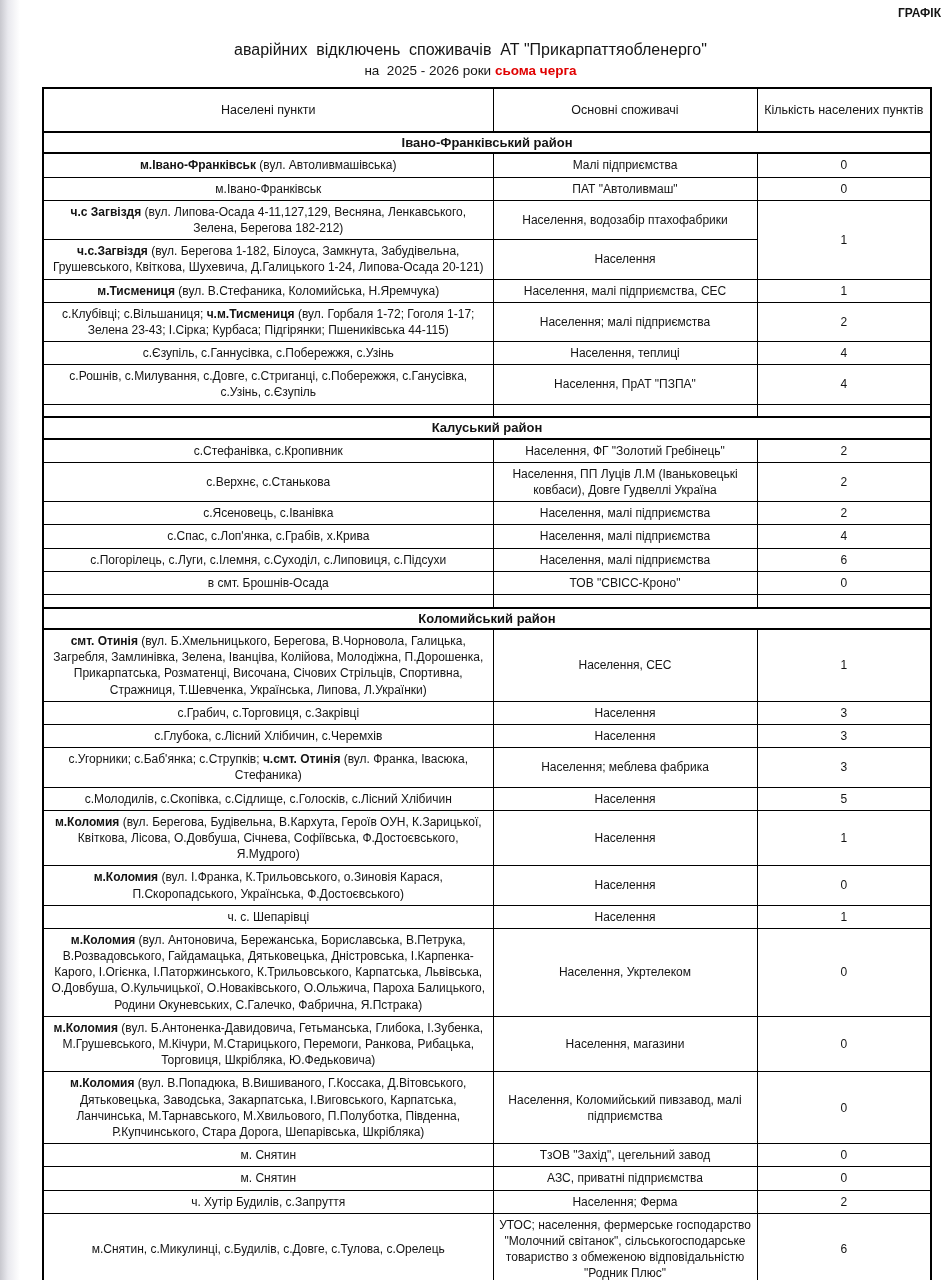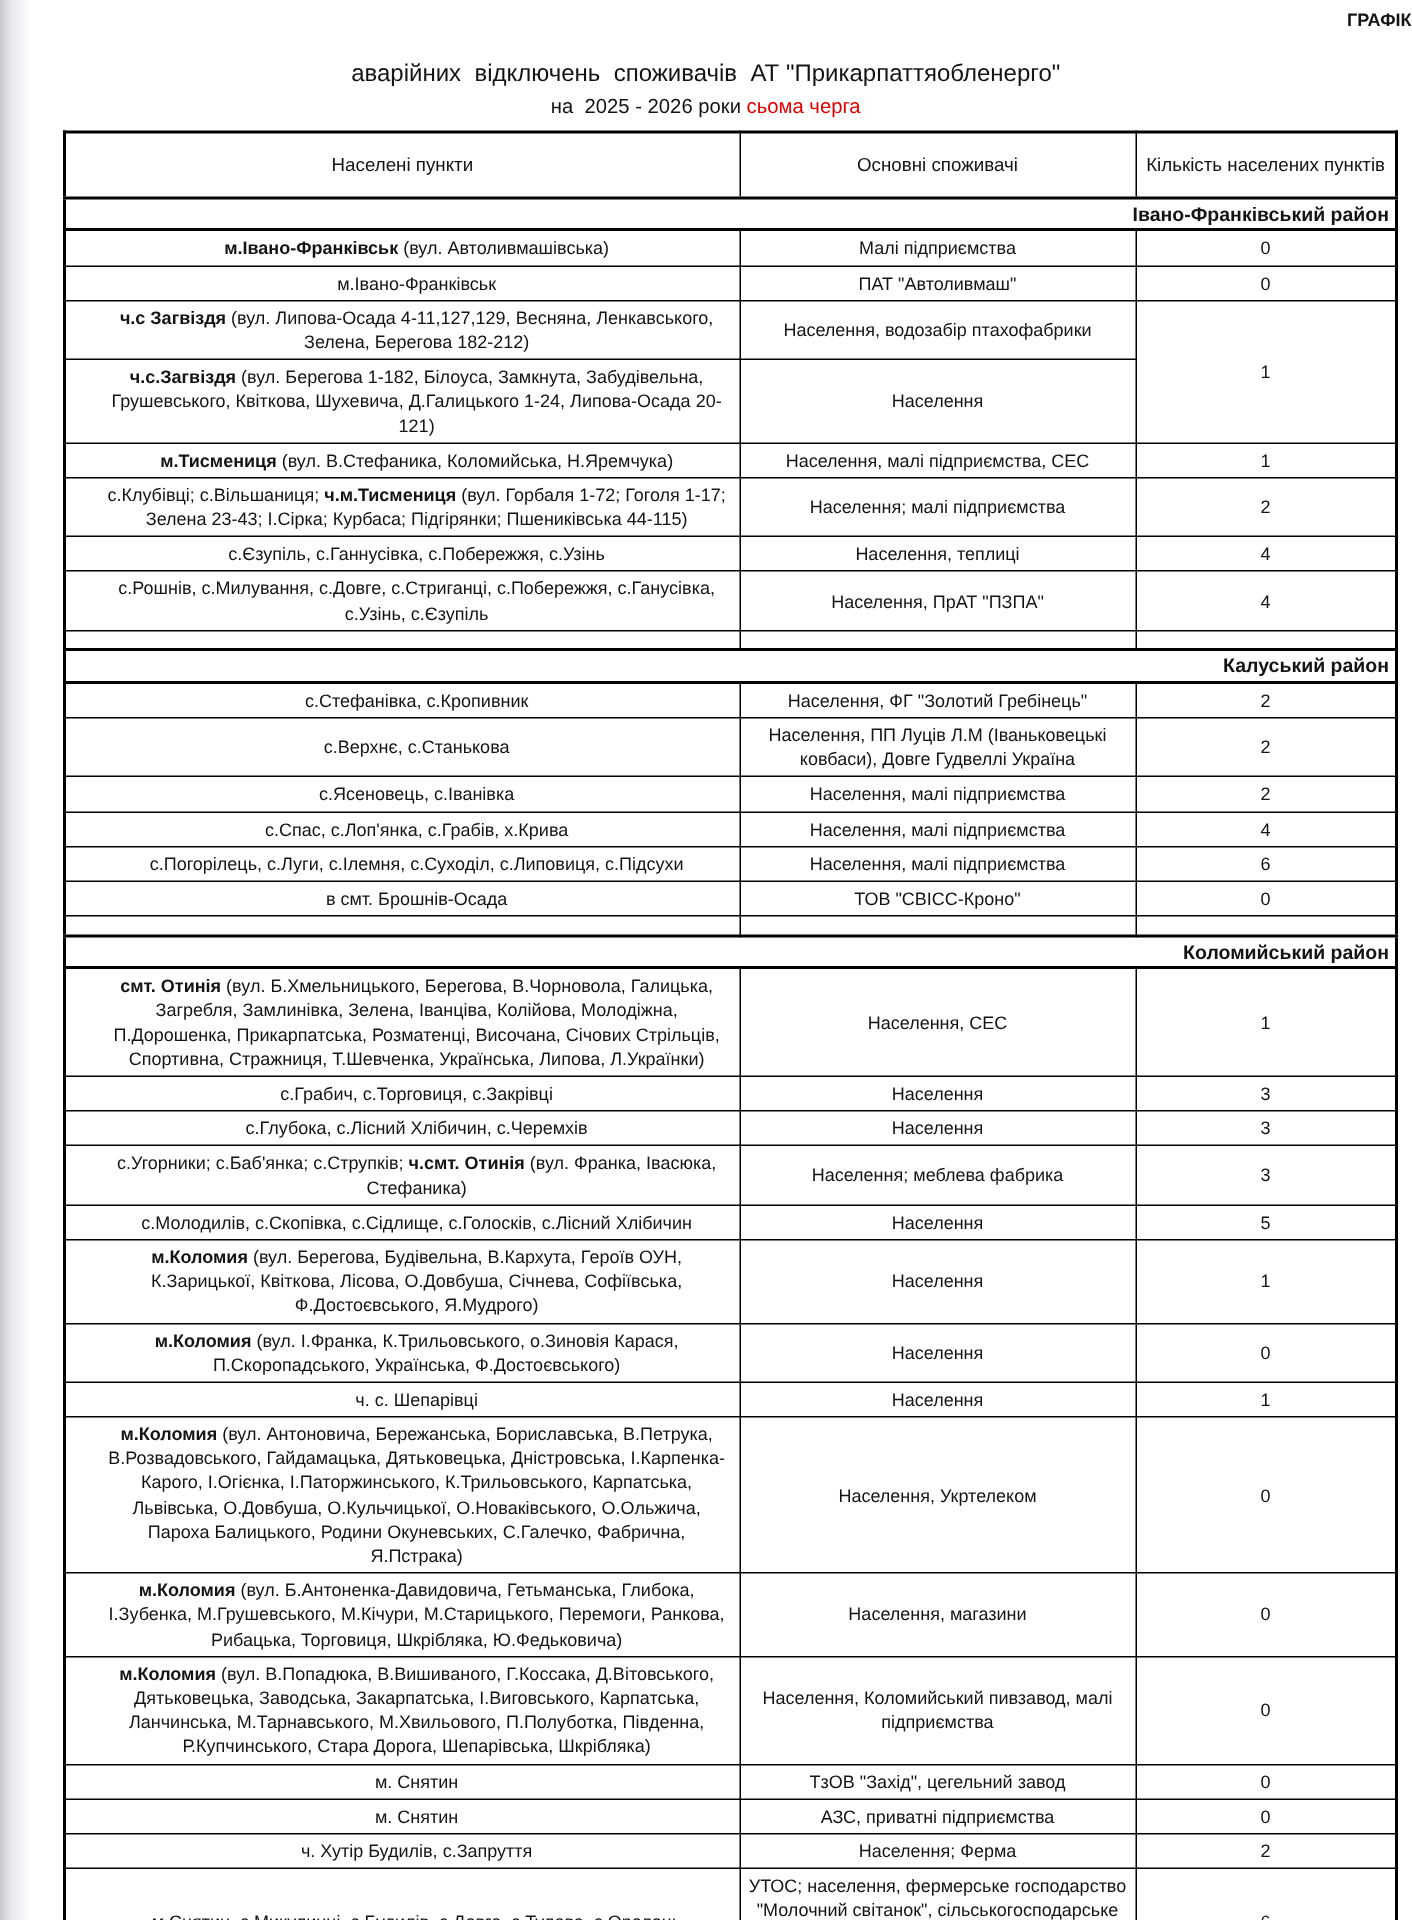--- a/index.html
+++ b/index.html
@@ -9,41 +9,41 @@
     font-family:"Liberation Sans", sans-serif; color:#141414;
   }
   .edge-shadow {
     position:absolute; left:0; top:0; width:20px; height:100%;
     background:linear-gradient(90deg,#c8c8ce 0%,#e9e9ee 40%,#ffffff 100%);
   }
   .titles { text-align:center; padding-top:6px; line-height:1.25; }
   .t1 { font-size:12px; font-weight:bold; white-space:pre-wrap;text-align:right; }
   .t2 { font-size:16px; margin-top:19px; white-space:pre-wrap; }
   .t3 { font-size:13.5px; margin-top:3px; white-space:pre-wrap; }
-  .t3 .red { font-weight:normal; }
+  .t3 .red { font-weight:bold; }
   table.schedule {
     border-collapse:collapse; table-layout:fixed;
     margin:7px 0 0 42px; width:888px;
     border:2px solid #000;
   }
   .schedule th, .schedule td { border:1px solid #000; }
   .schedule thead th {
     font-weight:normal; font-size:12.5px; height:44px;
     text-align:center; vertical-align:middle;
     border-bottom:2px solid #000; padding:12px 4px;
   }
   .schedule td {
     font-size:12px; line-height:1.35; padding:3px 5px; vertical-align:middle;
   }
-  td.settlement { text-align:center;padding-left:24px; }
+  td.settlement { text-align:center; }
   td.consumers  { text-align:center; }
   td.count      { text-align:center; }
   .b { font-weight:bold; }
   tr.section-row td {
-    font-weight:bold; text-align:right; font-size:13px;
+    font-weight:bold; text-align:center; font-size:13px;
     border-top:2px solid #000; border-bottom:2px solid #000;
     height:20px; padding:1px 4px;margin-left:25px;
   }
   tr.spacer-row td { height:13px; padding:0; }
 </style>
 </head>
 <body>
 
 <div class="edge-shadow"></div>
 

